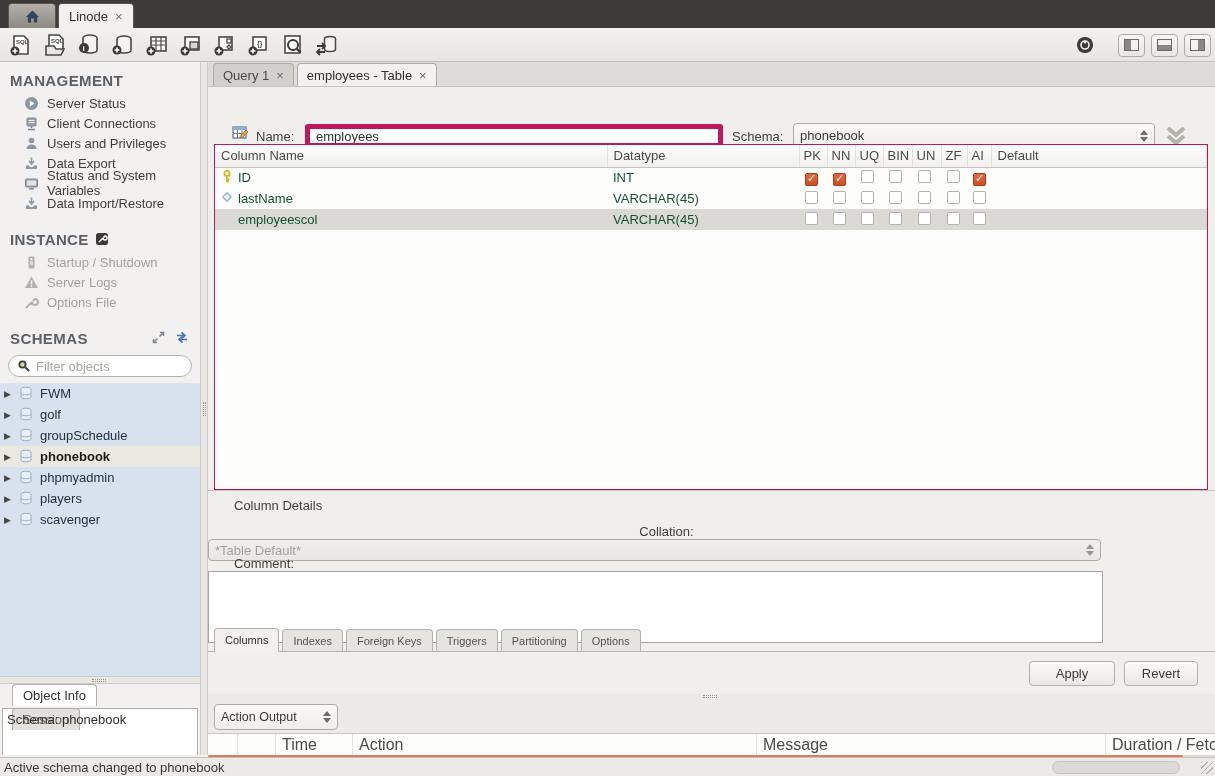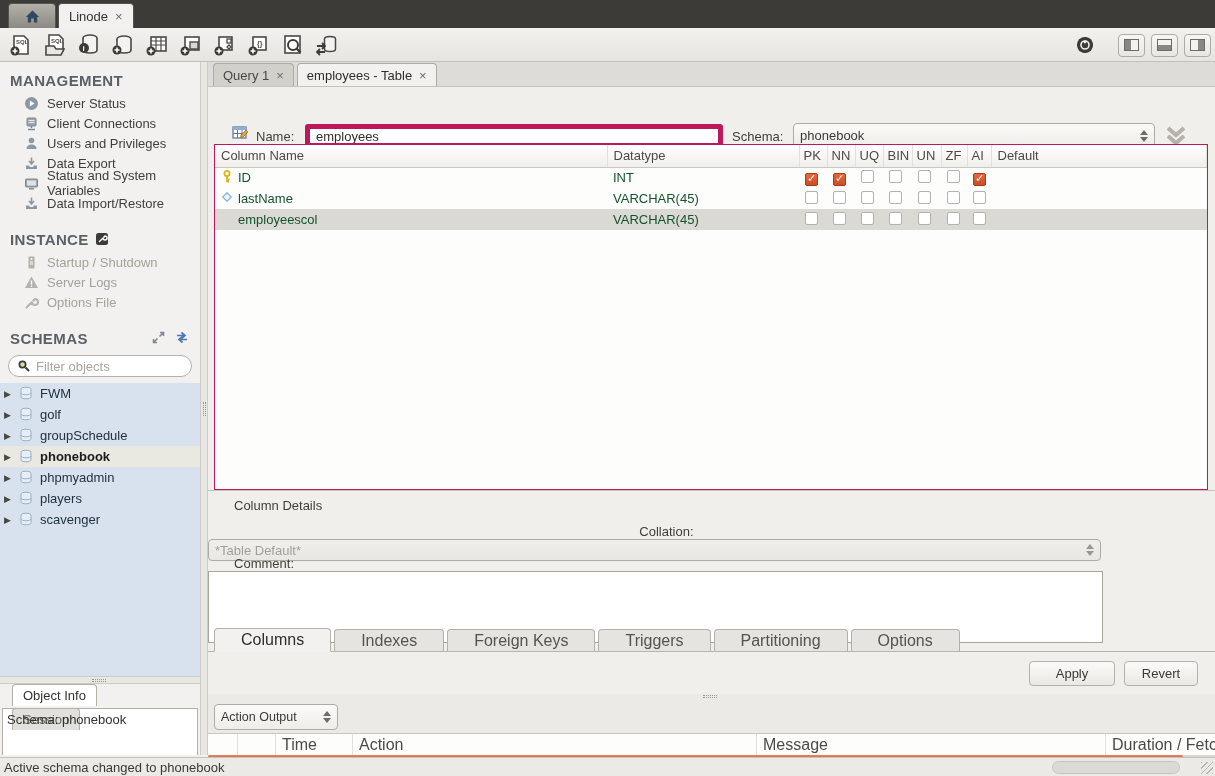--- a/index.html
+++ b/index.html
@@ -73,21 +73,21 @@
 
   
   .details { position:absolute; left:0px; top:428px; width:1007px; height:138px; background:#f0efec; border-top:1px solid #c7c4bf; }
   .details-title { padding:7px 0 0 26px; color:#3f3e3b; }
   .det-row { position:absolute; left:0; display:flex; align-items:center;flex-direction:column; }
   .collation-sel { width:893px; height:22px; background:linear-gradient(#f1efec,#e9e7e3); color:#a29f99; }
   .comment-area { width:895px; height:72px; border:1px solid #a8a5a0; background:#fff; resize:none; font-family:inherit; outline:none; }
 
   
   .bottom-tabs { position:absolute; left:0; top:566px; width:1007px; height:24px; border-bottom:1px solid #b8b5b0; display:flex; align-items:flex-end; padding-left:6px; gap:3px; }
-  .btab { height:22px; padding:0 26px; display:flex; align-items:center; font-size:16px; border:1px solid #b3b0aa; border-bottom:none; border-radius:4px 4px 0 0; background:#e6e4e0; color:#55534f; }
+  .btab { height:22px; padding:0 10px; display:flex; align-items:center; font-size:11px; border:1px solid #b3b0aa; border-bottom:none; border-radius:4px 4px 0 0; background:#e6e4e0; color:#55534f; }
   .btab.active { background:#f2f1ef; color:#2f2e2b; height:24px; margin-bottom:-1px; border-bottom:1px solid #f2f1ef; }
   .apply-row { position:absolute; left:0; top:590px; width:1007px; height:42px; }
   .btn { position:absolute; height:25px; border:1px solid #b4b1ac; border-radius:4px; background:linear-gradient(#fbfaf9,#eae8e4); color:#3a3936; font-size:13px; display:flex; align-items:center; justify-content:center; cursor:pointer; }
   .main-splitter { position:absolute; left:0; top:632px; width:1007px; height:6px; background:#eceae6; position:absolute; }
   .main-splitter .grip { position:absolute; left:495px; top:1px; width:14px; height:3px; border-top:1px dotted #9a978f; border-bottom:1px dotted #9a978f; }
 
   
   .action-out { position:absolute; left:0; top:638px; width:1007px; height:57px; background:#eceae7; }
   .ao-select { position:absolute; left:6px; top:4px; width:124px; height:26px; }
   .ao-grid { position:absolute; left:0; top:33px; width:1007px; height:22px; background:#fdfdfc; border-top:1px solid #c9c6c1; display:flex; }

